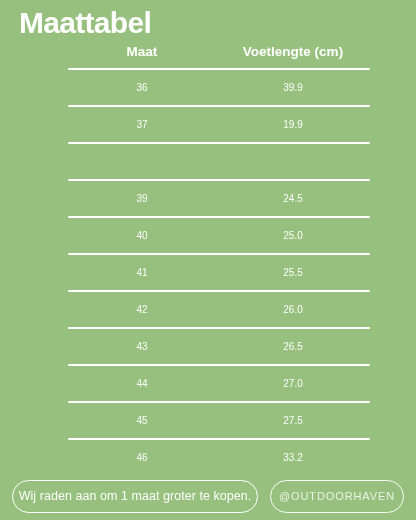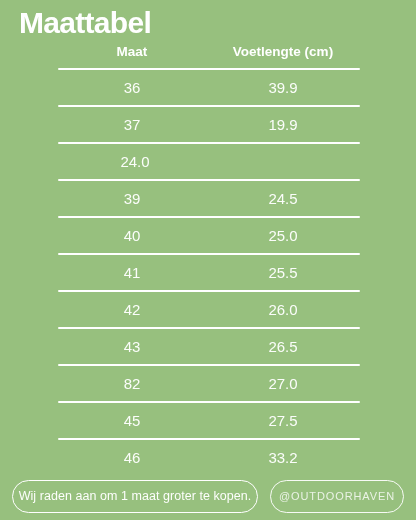--- a/index.html
+++ b/index.html
@@ -32,42 +32,42 @@
     line-height: 34px;
     font-weight: bold;
     color: #ffffff;
     letter-spacing: -0.7px;
     white-space: nowrap;
   }
 
   
   #size-table {
     position: absolute;
-    left: 58px;
+    left: 68px;
     top: 44px;
     width: 302px;
   }
 
   .t-row {
     display: flex;
     width: 100%;
     height: 35px;
     align-items: center;
     box-sizing: border-box;
   }
 
   .t-row.header {
     height: 24px;
     align-items: flex-start;
   }
 
   .t-row .cell {
     text-align: center;
     color: #ffffff;
-    font-size: 15px;
+    font-size: 10px;
     line-height: 16px;
     white-space: nowrap;
     overflow: hidden;
   }
 
   .t-row .cell.c-size  { width: 148px; }
   .t-row .cell.c-value { width: 154px; text-align: center; }
 
   .t-row.header .cell {
     font-weight: bold;
@@ -149,21 +149,20 @@
           <div class="cell c-size">36</div>
           <div class="cell c-value">39.9</div>
         </div>
         <div class="divider"></div>
         <div class="t-row data">
           <div class="cell c-size">37</div>
           <div class="cell c-value">19.9</div>
         </div>
         <div class="divider"></div>
         <div class="t-row data">
-          <div class="cell c-value">24.0</div>
         </div>
         <div class="divider"></div>
         <div class="t-row data">
           <div class="cell c-size">39</div>
           <div class="cell c-value">24.5</div>
         </div>
         <div class="divider"></div>
         <div class="t-row data">
           <div class="cell c-size">40</div>
           <div class="cell c-value">25.0</div>
@@ -178,21 +177,21 @@
           <div class="cell c-size">42</div>
           <div class="cell c-value">26.0</div>
         </div>
         <div class="divider"></div>
         <div class="t-row data">
           <div class="cell c-size">43</div>
           <div class="cell c-value">26.5</div>
         </div>
         <div class="divider"></div>
         <div class="t-row data">
-          <div class="cell c-size">82</div>
+          <div class="cell c-size">44</div>
           <div class="cell c-value">27.0</div>
         </div>
         <div class="divider"></div>
         <div class="t-row data">
           <div class="cell c-size">45</div>
           <div class="cell c-value">27.5</div>
         </div>
         <div class="divider"></div>
         <div class="t-row data">
           <div class="cell c-size">46</div>

